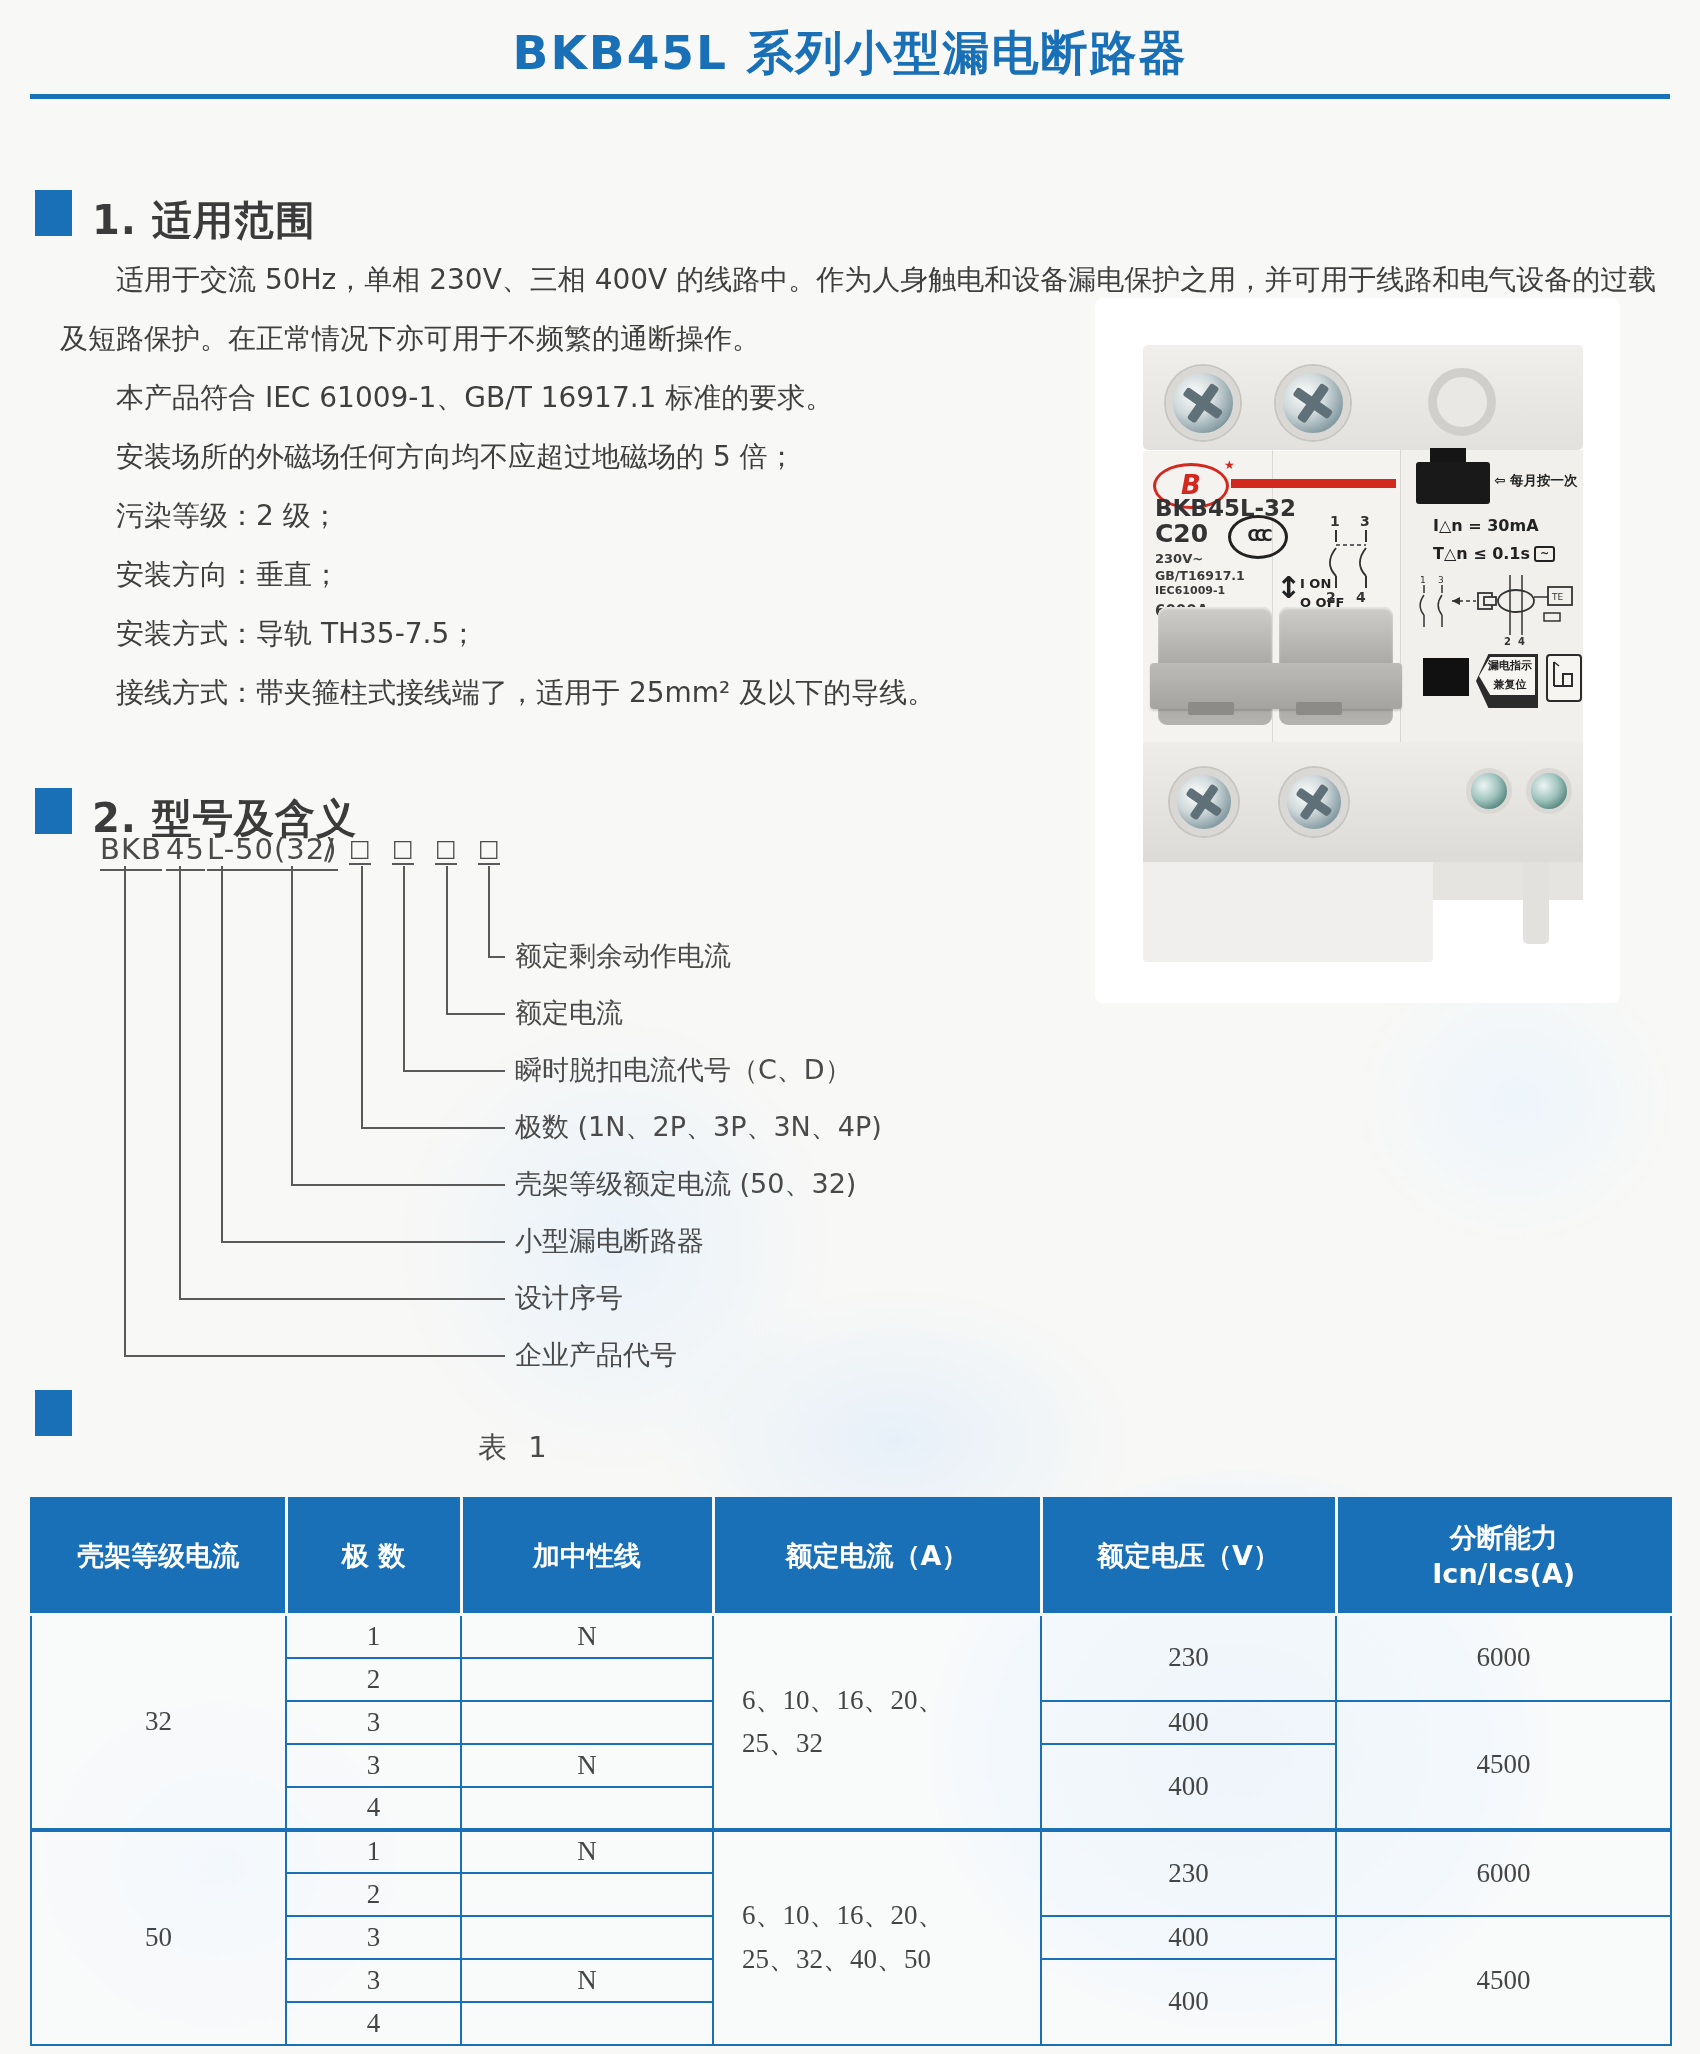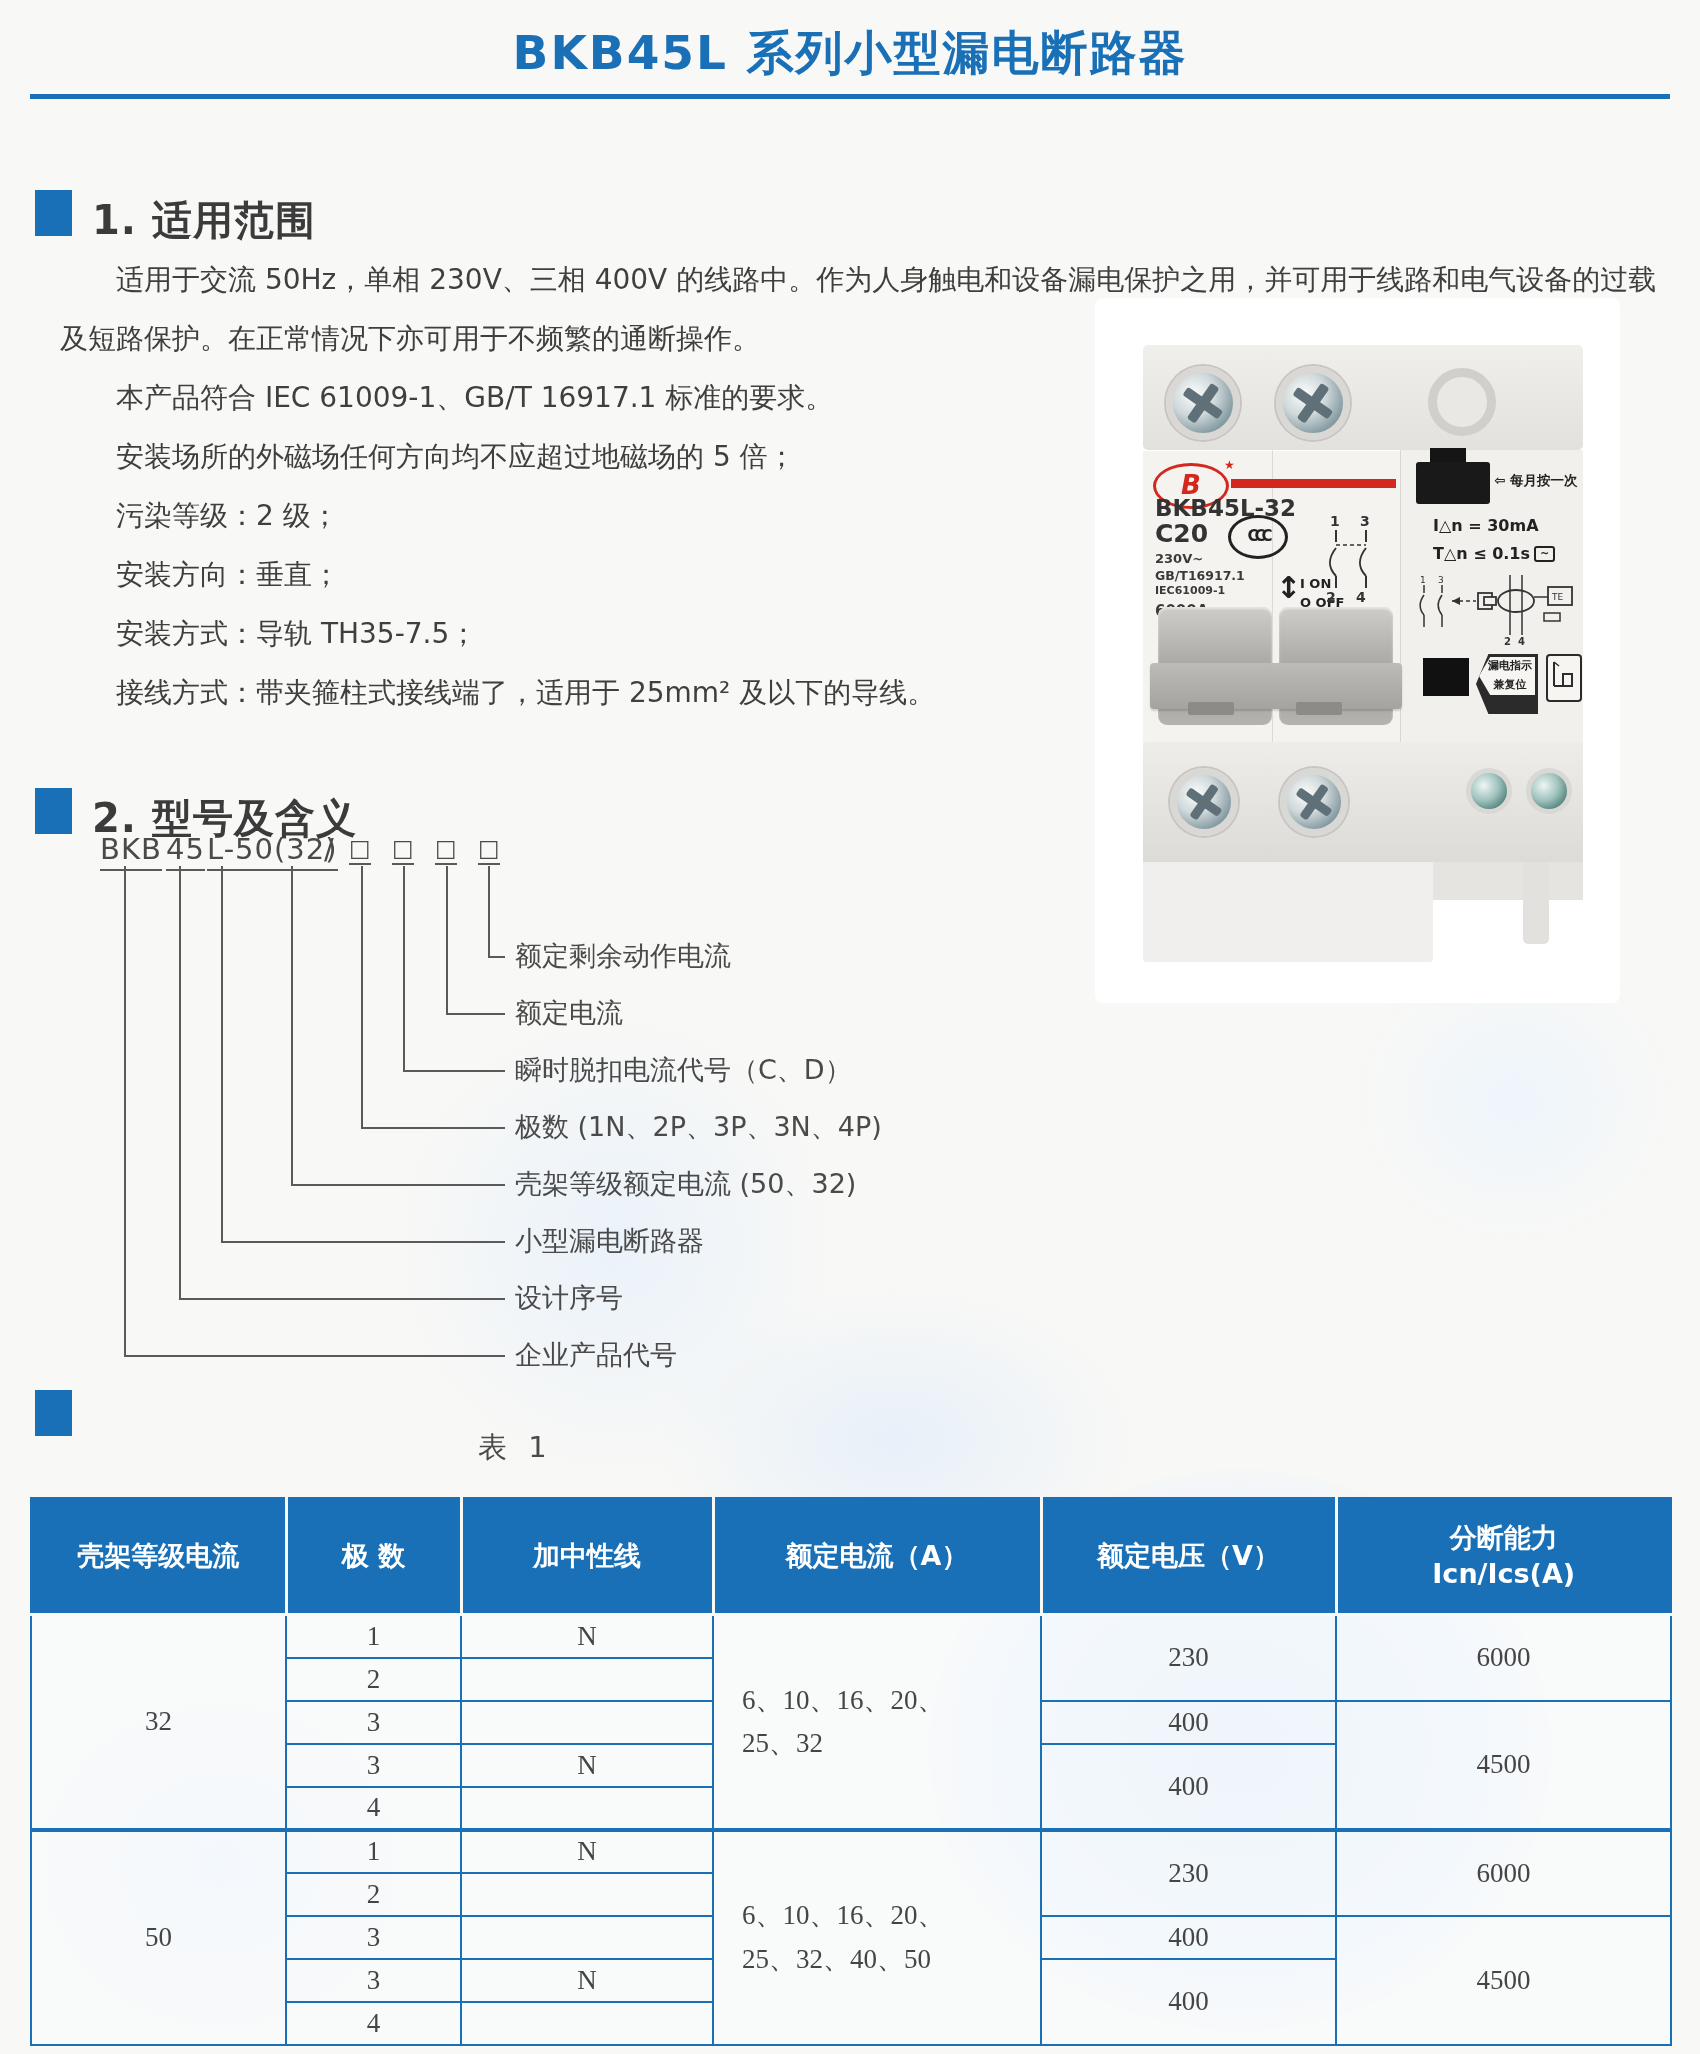--- a/index.html
+++ b/index.html
@@ -86,21 +86,21 @@
   .handle{top:277px;width:114px;height:118px;border-radius:9px;background:linear-gradient(180deg,#cfcdca,#a3a19e 60%,#b5b3b0);box-shadow:inset 0 2px 2px #e6e5e2;}
   .hbar{left:22px;top:333px;width:252px;height:46px;background:linear-gradient(180deg,#bdbbb8,#a5a3a0);border-radius:4px;box-shadow:0 2px 2px rgba(0,0,0,0.15);}
   .hslot{top:372px;width:46px;height:13px;background:#8d8b88;border-radius:2px;}
   .tbtn-tab{left:302px;top:118px;width:36px;height:16px;background:#151515;}
   .tbtn{left:288px;top:132px;width:74px;height:42px;background:#191919;border-radius:3px;}
   .monthly{left:366px;top:142px;font-size:13.5px;font-weight:bold;color:#222;white-space:nowrap;}
   .idn{left:305px;top:186px;font-size:16px;font-weight:bold;color:#222;white-space:nowrap;}
   .tdn{left:305px;top:214px;font-size:16px;font-weight:bold;color:#222;white-space:nowrap;}
   .acbox{display:inline-block;border:2px solid #222;border-radius:3px;font-size:11px;line-height:12px;padding:0 4px;vertical-align:2px;margin-left:4px;}
   .blkwin{left:295px;top:328px;width:46px;height:38px;background:#111;}
-  .hexouter{left:348px;top:324px;width:62px;height:60px;background:#2b2b2b;
+  .hexouter{left:348px;top:324px;width:62px;height:54px;background:#2b2b2b;
     clip-path:polygon(0 50%,20% 0,100% 0,100% 100%,20% 100%);}
   .hexinner{position:absolute;left:3px;top:3px;width:56px;height:38px;background:#f6f5f2;
     clip-path:polygon(0 50%,20% 0,100% 0,100% 100%,20% 100%);
     font-size:11px;font-weight:bold;color:#222;text-align:center;line-height:1.7;white-space:pre-line;padding-left:6px;box-sizing:border-box;}
   .iconbox{left:418px;top:324px;width:32px;height:44px;border:2.5px solid #2b2b2b;border-radius:4px;background:#f6f5f2;}
   .botblock{left:15px;top:412px;width:440px;height:120px;background:linear-gradient(180deg,#eeedea,#dcdbd8);}
   .botlow{left:15px;top:532px;width:290px;height:100px;background:#f0efed;border-radius:0 0 4px 4px;}
   .dinstrip{left:305px;top:532px;width:150px;height:38px;background:#e5e4e1;}
   .dinclip{left:395px;top:532px;width:26px;height:82px;background:#e2e1de;border-radius:0 0 5px 5px;}
   .smscrew{border-radius:50%;background:radial-gradient(circle at 35% 35%,#eef6f4,#9fc3bd 45%,#5d8a84 75%,#3f625e);border:5px solid #d9d8d5;}

